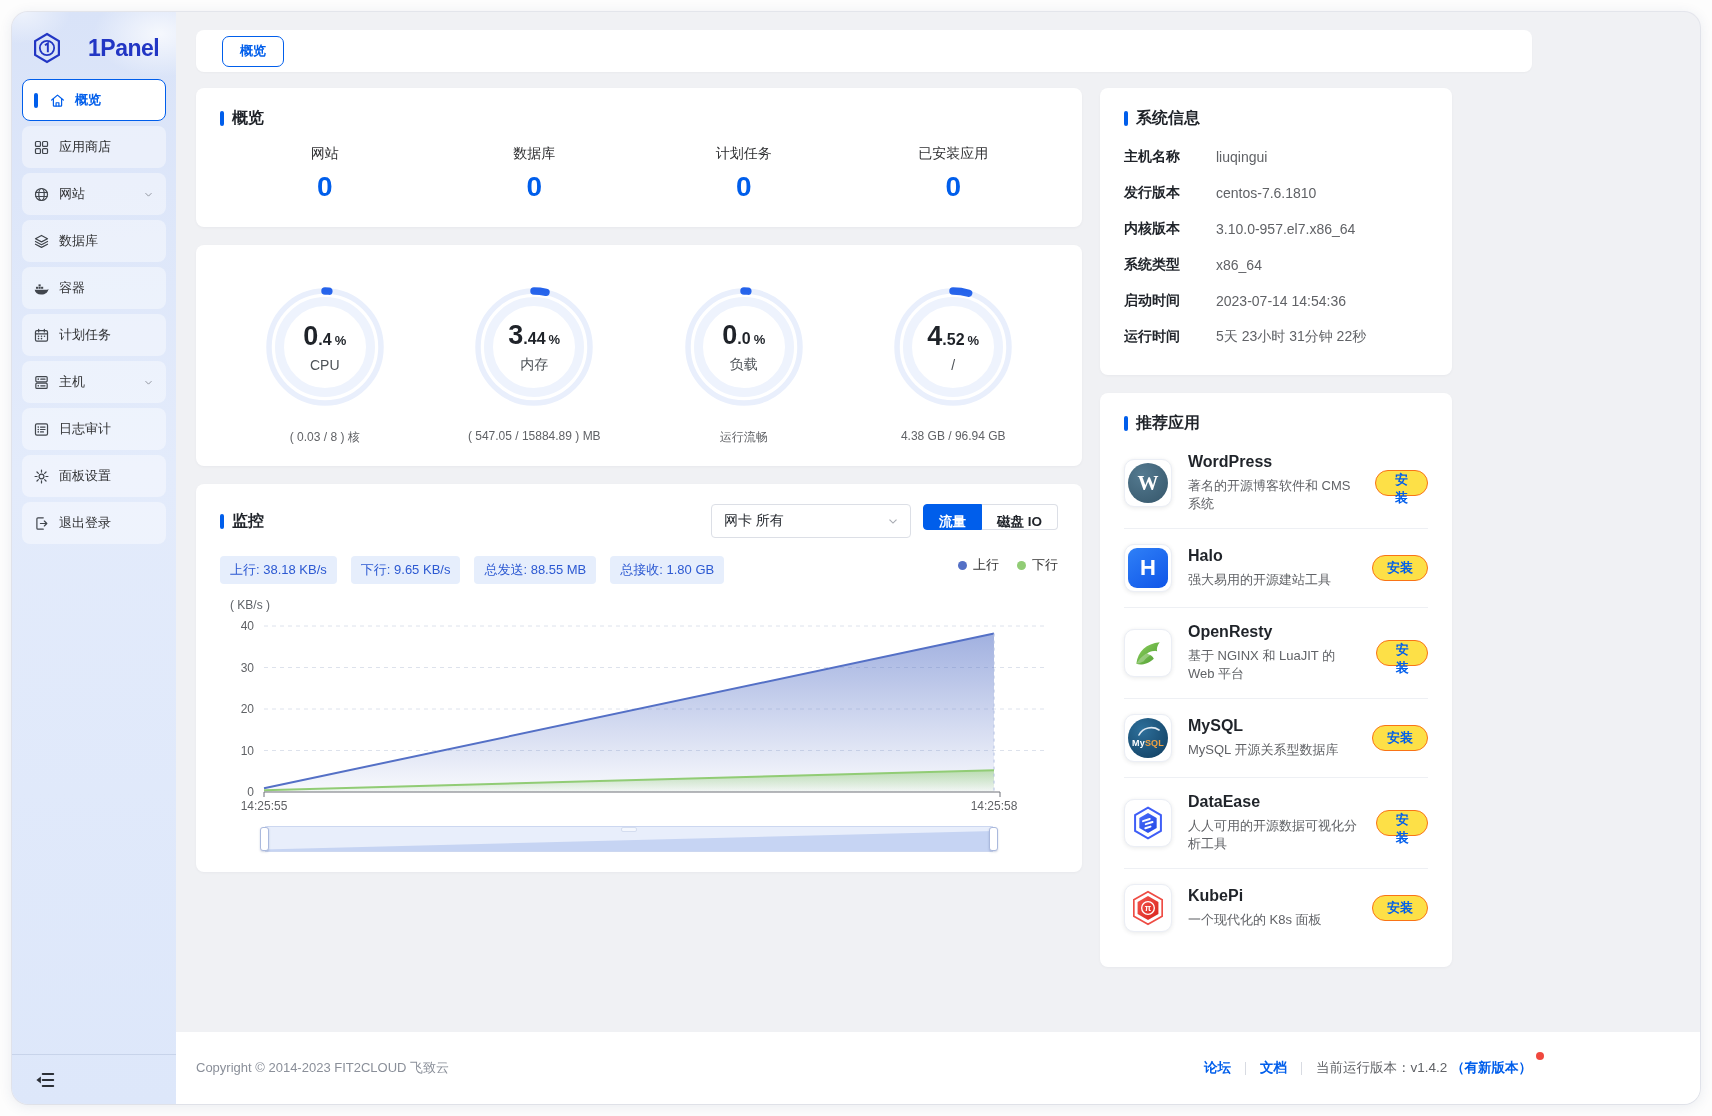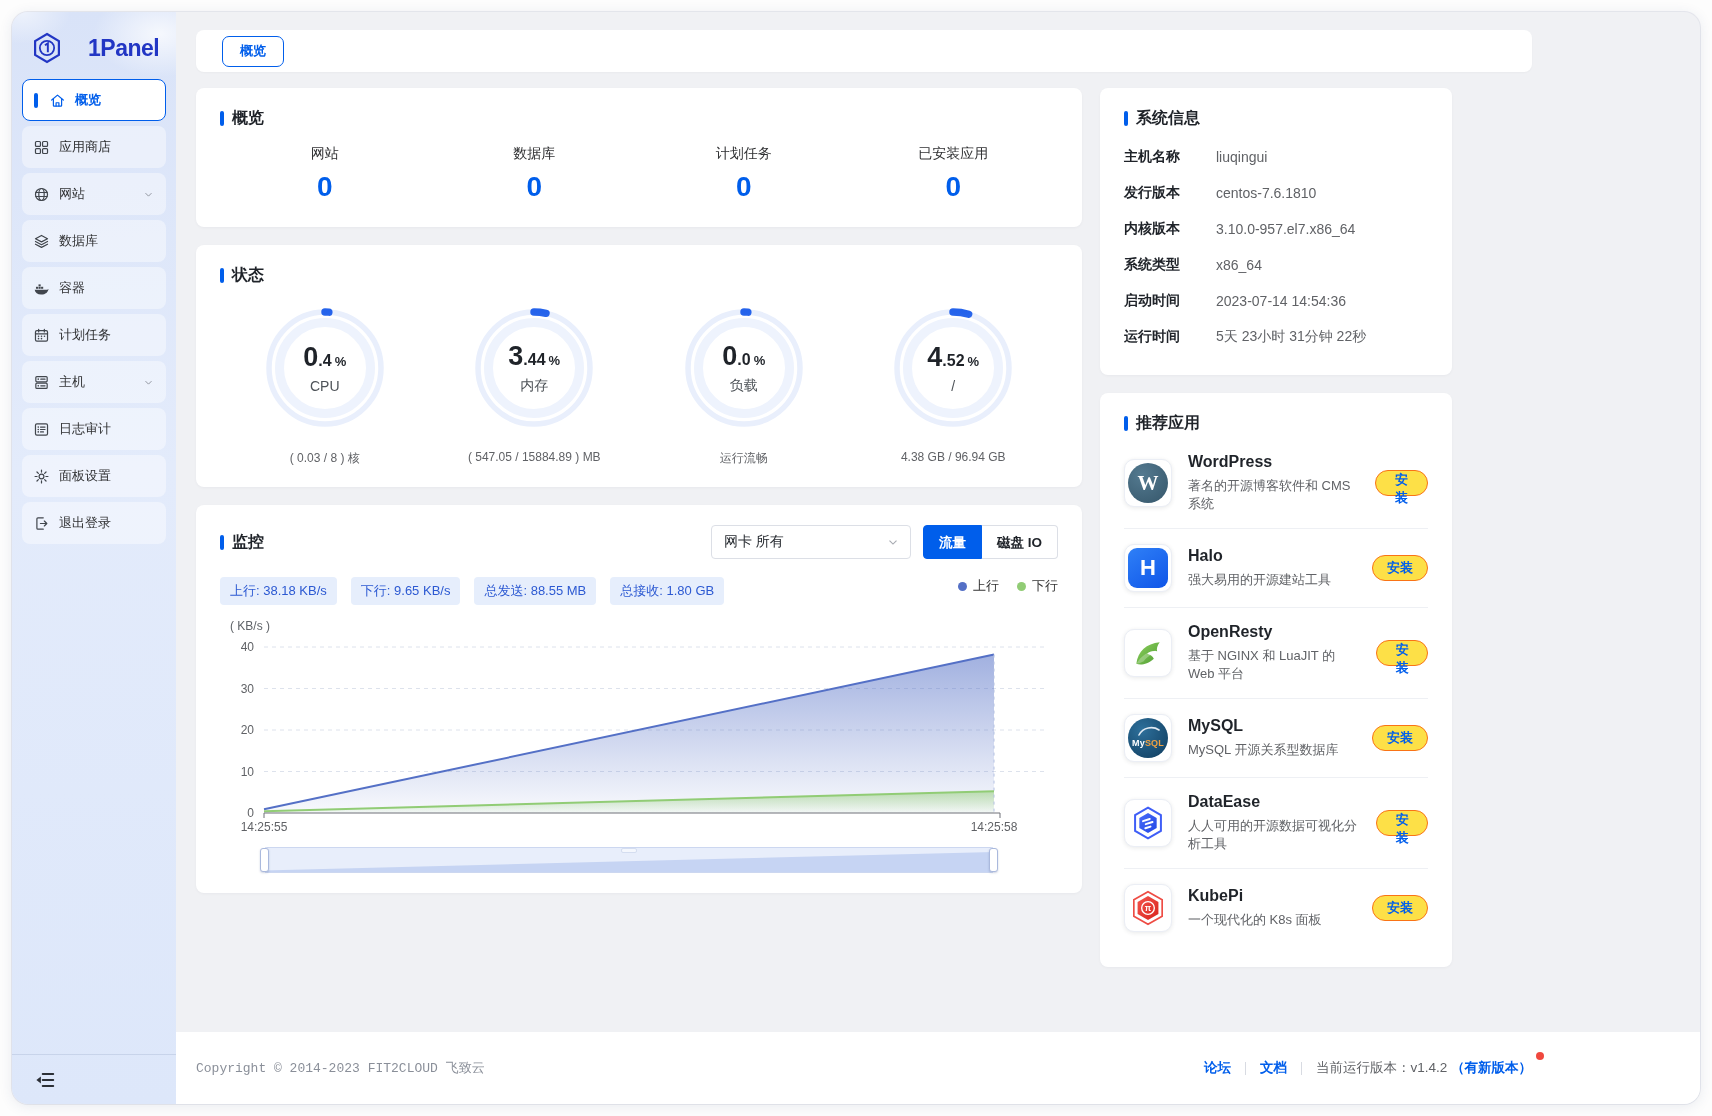--- a/index.html
+++ b/index.html
@@ -61,21 +61,21 @@
   .glabel { margin-top:5px; font-size:14px; color:#4e5358; }
   .gauge-detail { margin-top:20px; font-size:12px; color:#606266; }
 
   
   .mon-head { display:flex; align-items:center; }
   .mon-controls { margin-left:auto; display:flex; align-items:flex-start; gap:12px; }
   .select { width:200px; height:34px; border:1px solid #dcdfe6; border-radius:4px; background:#fff; display:flex;
     align-items:center; padding:0 10px 0 12px; font-size:14px; color:#1f2329; cursor:pointer; }
   .sel-chevron { margin-left:auto; display:flex; color:#a8abb2; }
   .toggle-group { display:flex; }
-  .tbtn { height:34px; padding:8px 15px; font-size:13.5px; font-weight:700; font-family:inherit; background:#fff;
+  .tbtn { height:26px; padding:8px 15px; font-size:13.5px; font-weight:700; font-family:inherit; background:#fff;
     border:1px solid #dcdfe6; color:#1f2329; cursor:pointer; }
   .tbtn:first-child { border-radius:4px 0 0 4px; }
   .tbtn:last-child { border-radius:0 4px 4px 0; border-left:none; }
   .tbtn.active { background:var(--primary); border-color:var(--primary); color:#fff; }
   .chips { display:flex; align-items:flex-start; gap:28px; margin-top:18px; }
   .chip { background:#e6eefc; color:#2c59d2; font-size:13px; padding:5px 10px; border-radius:4px; }
   .legend { margin-left:auto; display:flex; gap:18px; }
   .legend-item { display:flex; align-items:center; gap:6px; font-size:13px; color:#333; cursor:pointer; }
   .legend-dot { width:9px; height:9px; border-radius:50%; }
   .ylabel { margin:14px 0 0 10px; font-size:12px; color:#5f6368; }
@@ -111,21 +111,21 @@
     font-size:21px; font-weight:700; box-shadow:inset 0 0 0 2px rgba(255,255,255,.0); }
   .halo-sq { width:40px; height:40px; border-radius:9px; background:linear-gradient(145deg,#2f80f7,#0f55e8);
     color:#fff; display:flex; align-items:center; justify-content:center; font-size:22px; font-weight:800; }
   .mysql-circle { position:relative; width:40px; height:40px; border-radius:50%;
     background:radial-gradient(circle at 35% 30%, #2d6f9a, #0f3c5e); display:flex; align-items:flex-end; justify-content:center; }
   .mysql-circle .mytxt { font-size:9px; font-weight:700; color:#fff; margin-bottom:10px; letter-spacing:.2px; }
   .mysql-circle .mytxt i { font-style:normal; color:#f0a142; }
 
   
   .footer { height:72px; background:#fff; display:flex; align-items:center; padding:0 168px 0 20px; }
-  .copyright { font-size:13px; color:#8a8f99;font-family:Liberation Mono, monospace; }
+  .copyright { font-size:13px; color:#8a8f99; }
   .footer-right { margin-left:auto; display:flex; align-items:center; gap:14px; }
   .flink { font-size:13.5px; font-weight:700; color:var(--primary); cursor:pointer; }
   .fdiv { width:1px; height:13px; background:#d8dbe2; }
   .version-wrap { position:relative; font-size:13.5px; color:#606266; }
   .newver { color:var(--primary); font-weight:700; cursor:pointer; }
   .reddot { position:absolute; right:-12px; top:-7px; width:8px; height:8px; border-radius:50%; background:#f0483e; }
 </style>
 </head>
 <body>
 
@@ -307,24 +307,20 @@
                  <div class="stat-value">0</div>
                 </div>
                 <div class="stat">
                   <div class="stat-label">已安装应用</div>
                  <div class="stat-value">0</div>
                 </div>
               </div>
           </section>
 
           <section class="card">
-            <div class="card-title">
-              <span class="title-bar"></span>
-              <span>状态</span>
-            </div>
             <div class="gauges" id="gauges">
                 <div class="gauge-col">
                   <div class="gauge">
     <svg width="124" height="124" viewBox="0 0 124 124">
       <circle cx="62" cy="62" r="56" fill="none" stroke="#e9effc" stroke-width="5.5"></circle>
       <circle cx="62" cy="62" r="56" fill="none" stroke="url(#gauge-grad)" stroke-width="7.5" stroke-linecap="round" stroke-dasharray="3.9 351.9" transform="rotate(-90 62 62)"></circle>
       <circle cx="62" cy="62" r="45.5" fill="none" stroke="#eef3fd" stroke-width="9"></circle>
     </svg>
     <div class="gauge-center">
       <div class="gval">

